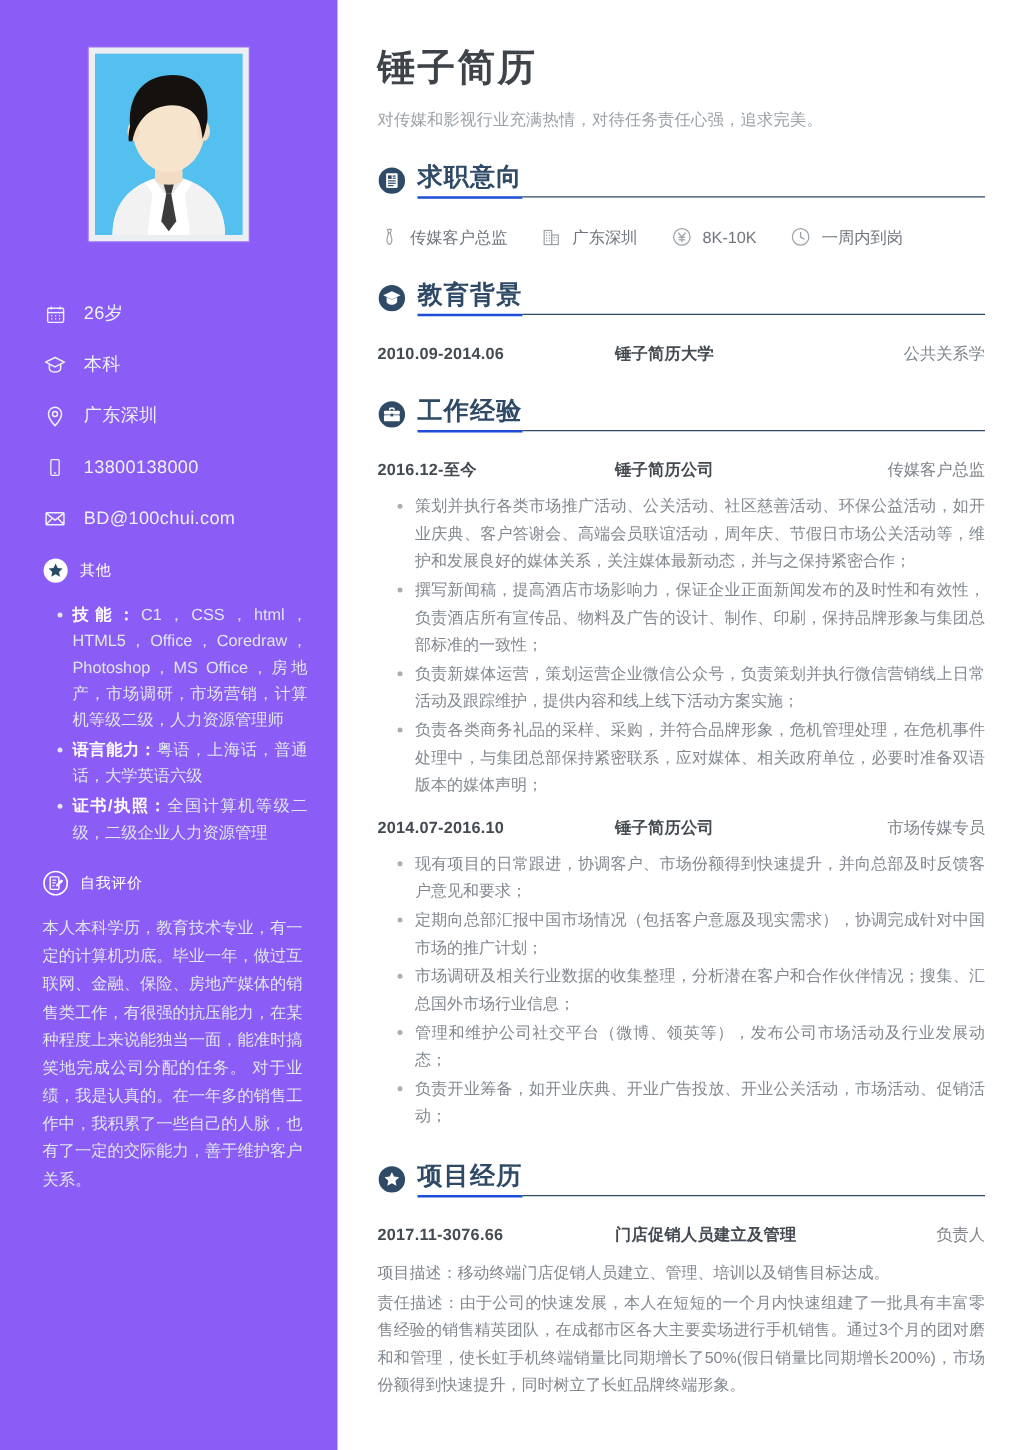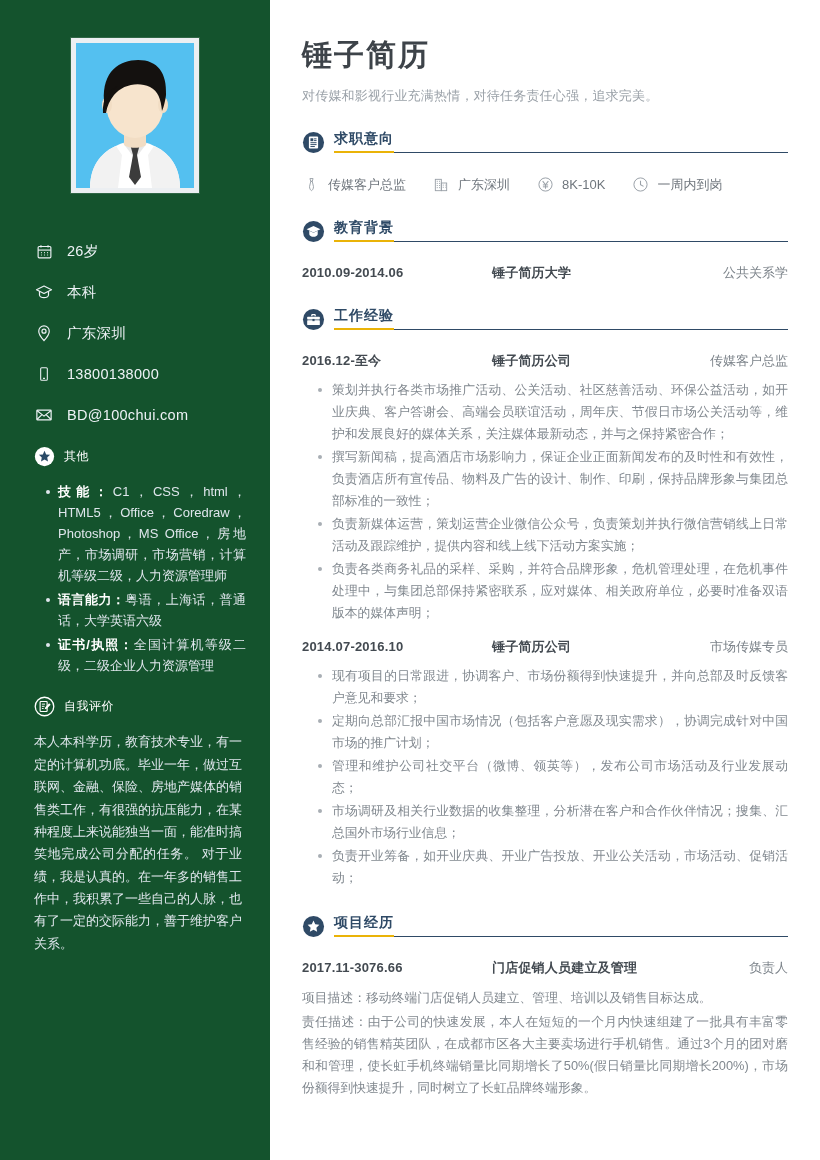--- a/index.html
+++ b/index.html
@@ -7,21 +7,21 @@
     width: 820px; height: 1160px;
     font-family: "Liberation Sans", "DejaVu Sans", sans-serif;
     background: #ffffff;
     overflow: hidden;
   }
   .page { position: relative; width: 820px; height: 1160px; display: flex; background:#fff; }
 
   
   .sidebar {
     width: 270px;
-    background: #14532d;
+    background: #8b5cf6;
     color: #e9eef3;
     padding: 0 0 0 0;
     flex: 0 0 270px;
     position: relative;
   }
   .avatar-wrap { display:flex; justify-content:center; padding-top: 38px; }
   .avatar-frame {
     width: 128px; height: 155px;
     background: #eceff2;
     padding: 5px;
@@ -78,22 +78,22 @@
     letter-spacing: 2px;
     font-weight: bold;
     line-height: 1.15;
   }
   .tagline { margin-top: 14px; font-size: 13px; color: #9aa1a8; letter-spacing:.2px; }
 
   .sec { margin-top: 26px; }
   .sec-head { display:flex; align-items:center; position: relative; padding-bottom: 7px; }
   .sec-head .circ { width: 23px; height: 23px; flex:0 0 23px; margin-right: 9px; }
   .sec-head .stitle {
-    font-size: 14px; font-weight: bold; color:#2f4a66; letter-spacing: 1px;
-    border-bottom: 2px solid #eab308;
+    font-size: 20px; font-weight: bold; color:#2f4a66; letter-spacing: 1px;
+    border-bottom: 2px solid #1d4ed8;
     padding-bottom: 4px;
     line-height: 1.1;
   }
   .sec-rule { height: 1px; background:#2f4a66; flex: 1 1 auto; align-self: flex-end; margin-bottom: 1px; }
 
   .intent-row { display:flex; align-items:center; margin-top: 15px; }
   .intent-item { display:flex; align-items:center; margin-right: 26px; }
   .intent-item:last-child { margin-right: 0; }
   .intent-ico { width:18px; height:18px; flex:0 0 18px; margin-right:8px; display:flex; align-items:center; justify-content:center; }
   .intent-txt { font-size: 13px; color:#6f767d; }
@@ -388,22 +388,22 @@
       </ul>
 
       <div class="entry-head" style="">
         <span class="e-date">2014.07-2016.10</span>
         <span class="e-org">锤子简历公司</span>
         <span class="e-role">市场传媒专员</span>
       </div>
       <ul class="bullets">
         <li>现有项目的日常跟进，协调客户、市场份额得到快速提升，并向总部及时反馈客户意见和要求；</li>
         <li>定期向总部汇报中国市场情况（包括客户意愿及现实需求），协调完成针对中国市场的推广计划；</li>
+        <li>市场调研及相关行业数据的收集整理，分析潜在客户和合作伙伴情况；搜集、汇总国外市场行业信息；</li>
         <li>管理和维护公司社交平台（微博、领英等），发布公司市场活动及行业发展动态；</li>
-        <li>市场调研及相关行业数据的收集整理，分析潜在客户和合作伙伴情况；搜集、汇总国外市场行业信息；</li>
         <li>负责开业筹备，如开业庆典、开业广告投放、开业公关活动，市场活动、促销活动；</li>
       </ul>
     </section>
 
     <section class="sec">
       <div class="sec-head">
         <span class="circ">
           <svg width="23" height="23" viewBox="0 0 24 24">
             <circle cx="12" cy="12" r="11" fill="#2f4a66"></circle>
             <path d="M12 5.8 L13.8 9.7 L18.1 10.2 L15 13.2 L15.8 17.4 L12 15.3 L8.2 17.4 L9 13.2 L5.9 10.2 L10.2 9.7 Z" fill="#ffffff"></path>

